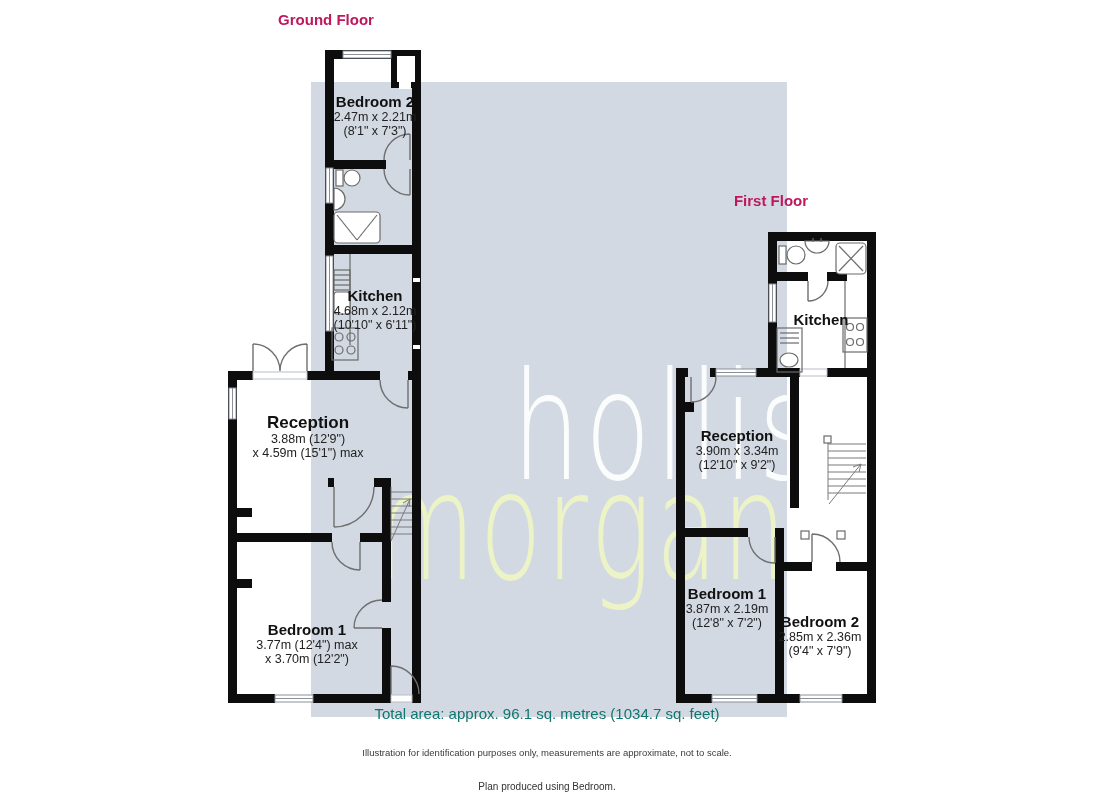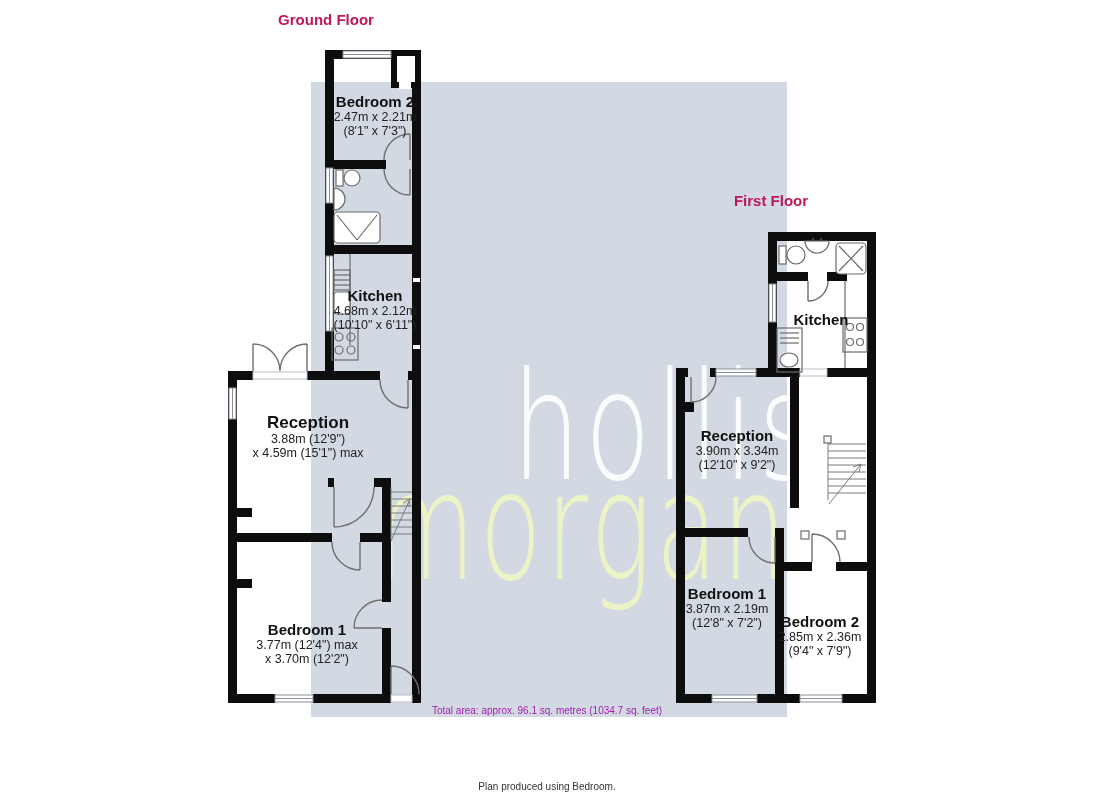--- a/index.html
+++ b/index.html
@@ -21,21 +21,21 @@
   .fx{stroke:var(--fixture,#6b6b6b);stroke-width:1.2;fill:none;}
   .fxw{stroke:var(--fixture,#6b6b6b);stroke-width:1.2;fill:#ffffff;}
   .stair{stroke:#7a7a7a;stroke-width:1;fill:none;}
   .notch{fill:#ffffff;}
   
   .label{position:absolute;text-align:center;transform:translateX(-50%);white-space:nowrap;margin-top:20px;}
   .room-name{font-weight:bold;font-size:15px;line-height:16px;color:#111;}
   .room-name.lg{font-size:17px;line-height:18px;}
   .room-dim{font-size:12.5px;line-height:14px;color:#222;}
   .floor-title{position:absolute;transform:translateX(-50%);font-weight:bold;font-size:15px;color:#be185d;white-space:nowrap;}
-  #total-area{position:absolute;left:547px;top:705px;transform:translateX(-50%);font-size:10px;color:#a21caf;white-space:nowrap;}
+  #total-area{position:absolute;left:547px;top:705px;transform:translateX(-50%);font-size:15px;color:#0f766e;white-space:nowrap;}
   .disclaimer{position:absolute;left:547px;transform:translateX(-50%);font-size:9.5px;line-height:12px;color:#3a3a3a;white-space:nowrap;}
   #credit{position:absolute;left:547px;top:781px;transform:translateX(-50%);font-size:10px;color:#333;white-space:nowrap;}
 </style>
 </head>
 <body>
 
 <div id="page">
 
   <div id="wm-rect"></div>
   <div id="wm-hollis" class="wm-text">hollis</div>
@@ -259,15 +259,16 @@
     <div class="room-dim">3.87m x 2.19m</div>
     <div class="room-dim">(12'8" x 7'2")</div>
   </div>
   <div class="label" style="left:820px;top:594px;">
     <div class="room-name">Bedroom 2</div>
     <div class="room-dim">2.85m x 2.36m</div>
     <div class="room-dim">(9'4" x 7'9")</div>
   </div>
 
   <div id="total-area">Total area: approx. 96.1 sq. metres (1034.7 sq. feet)</div>
+  <div class="disclaimer" style="top:747px;">Illustration for identification purposes only, measurements are approximate, not to scale.</div>
   <div id="credit">Plan produced using Bedroom.</div>
 
 </div>
 
 </body></html>

